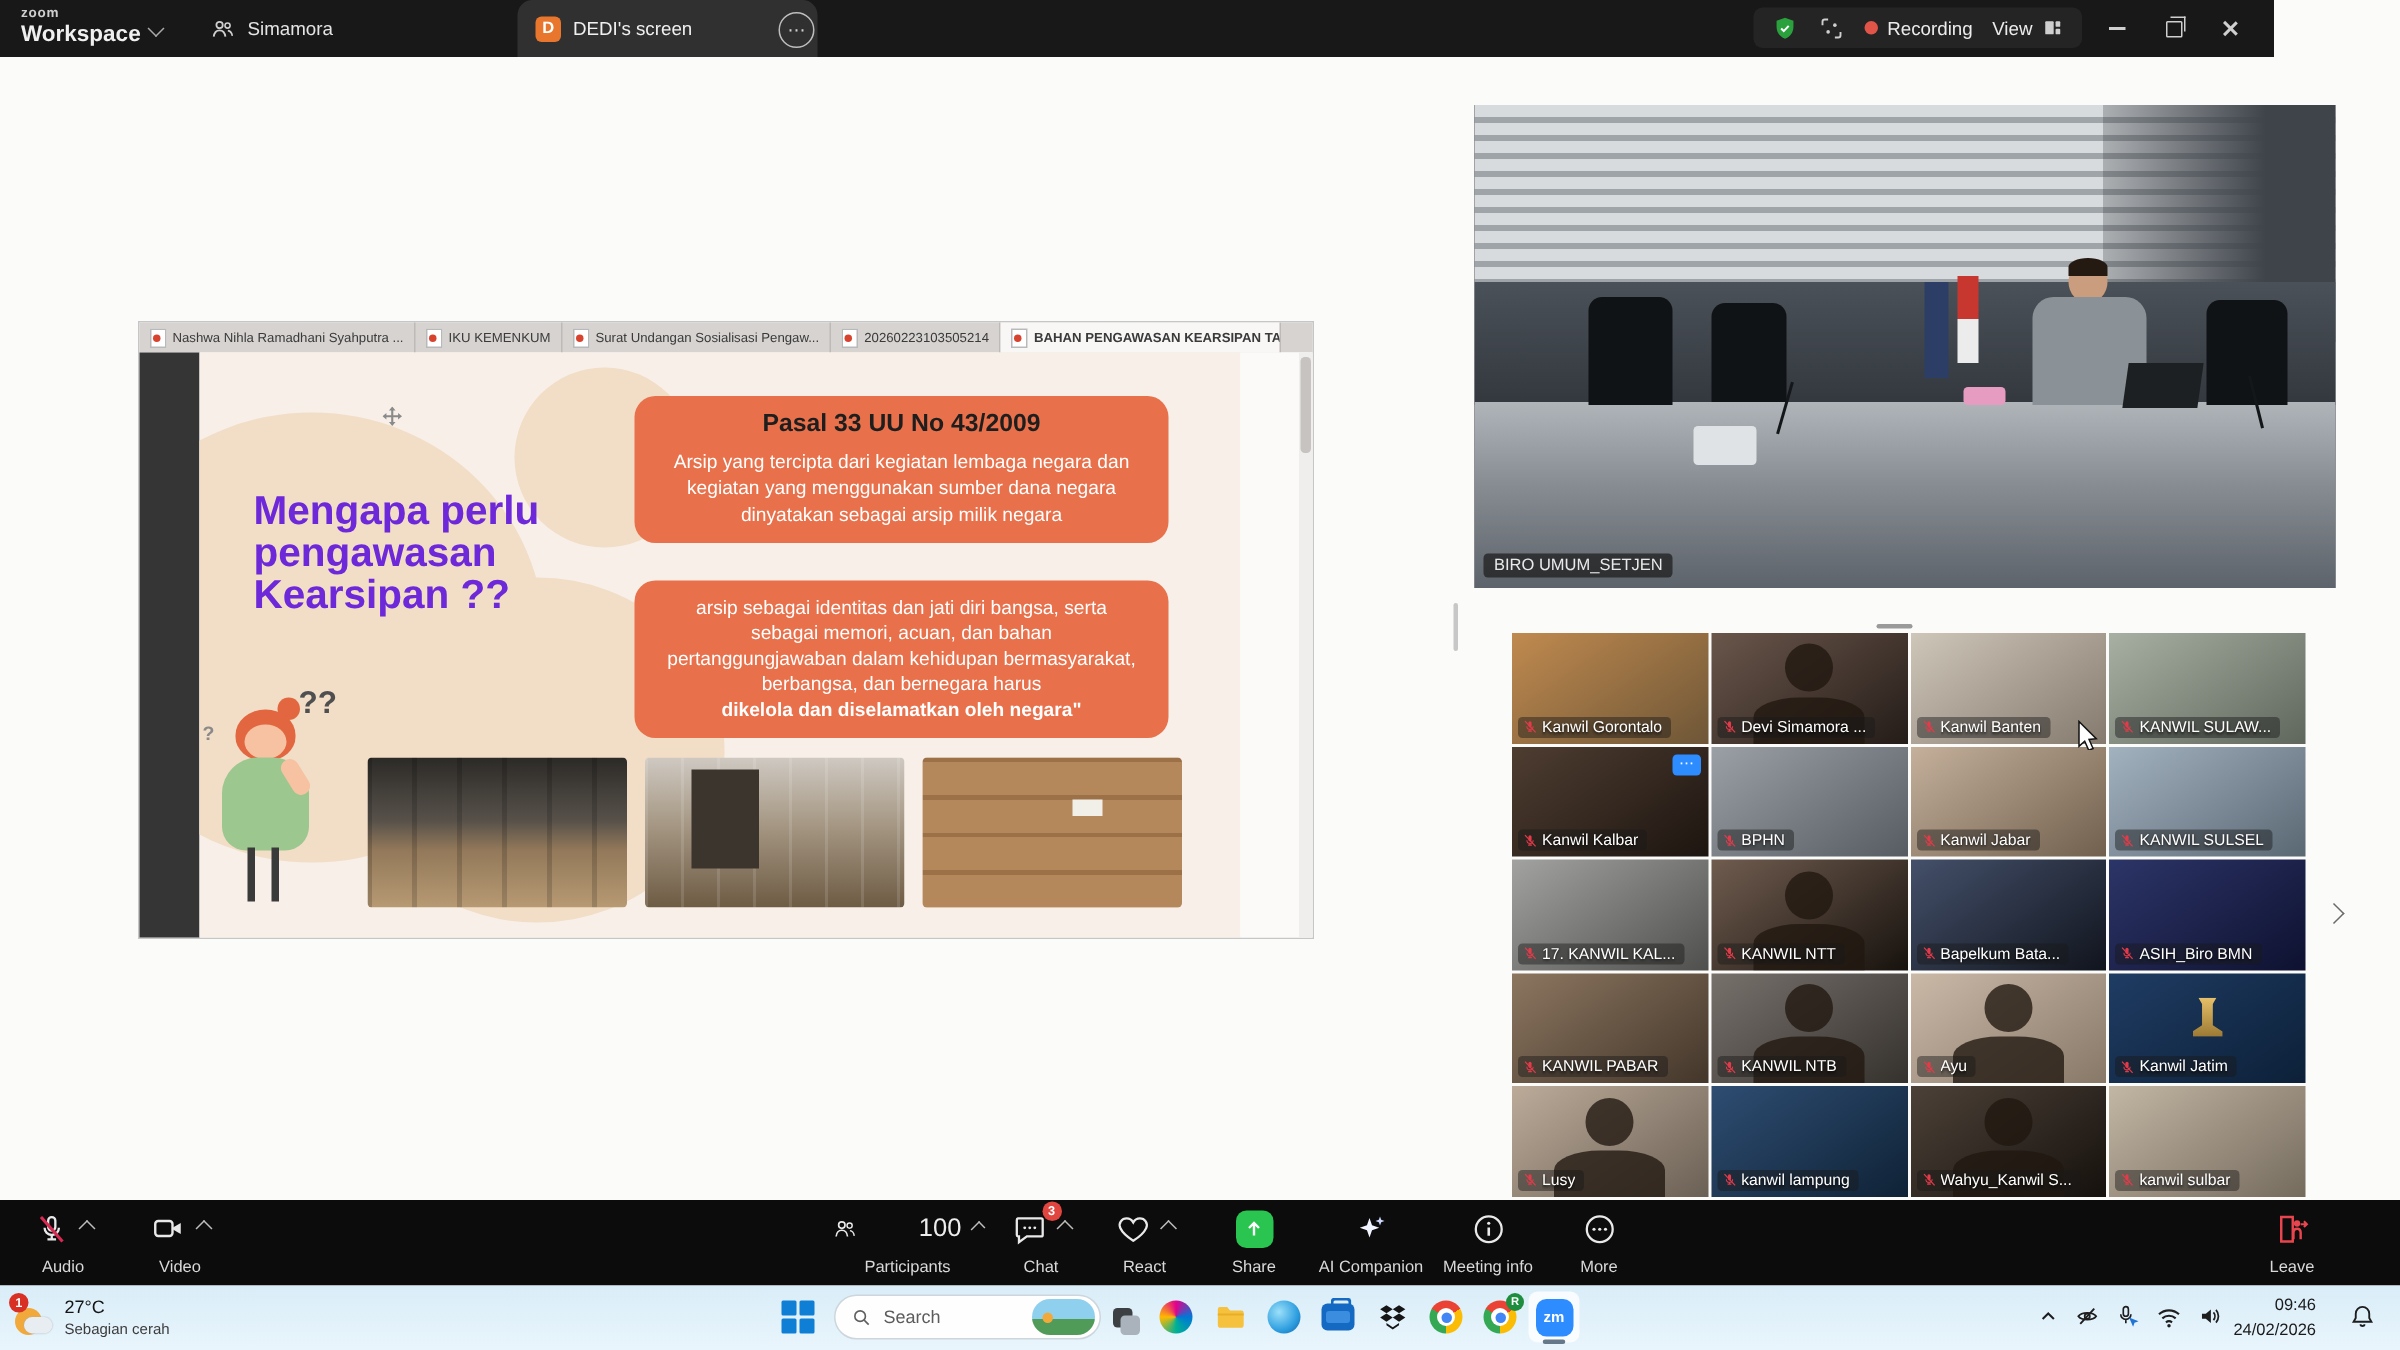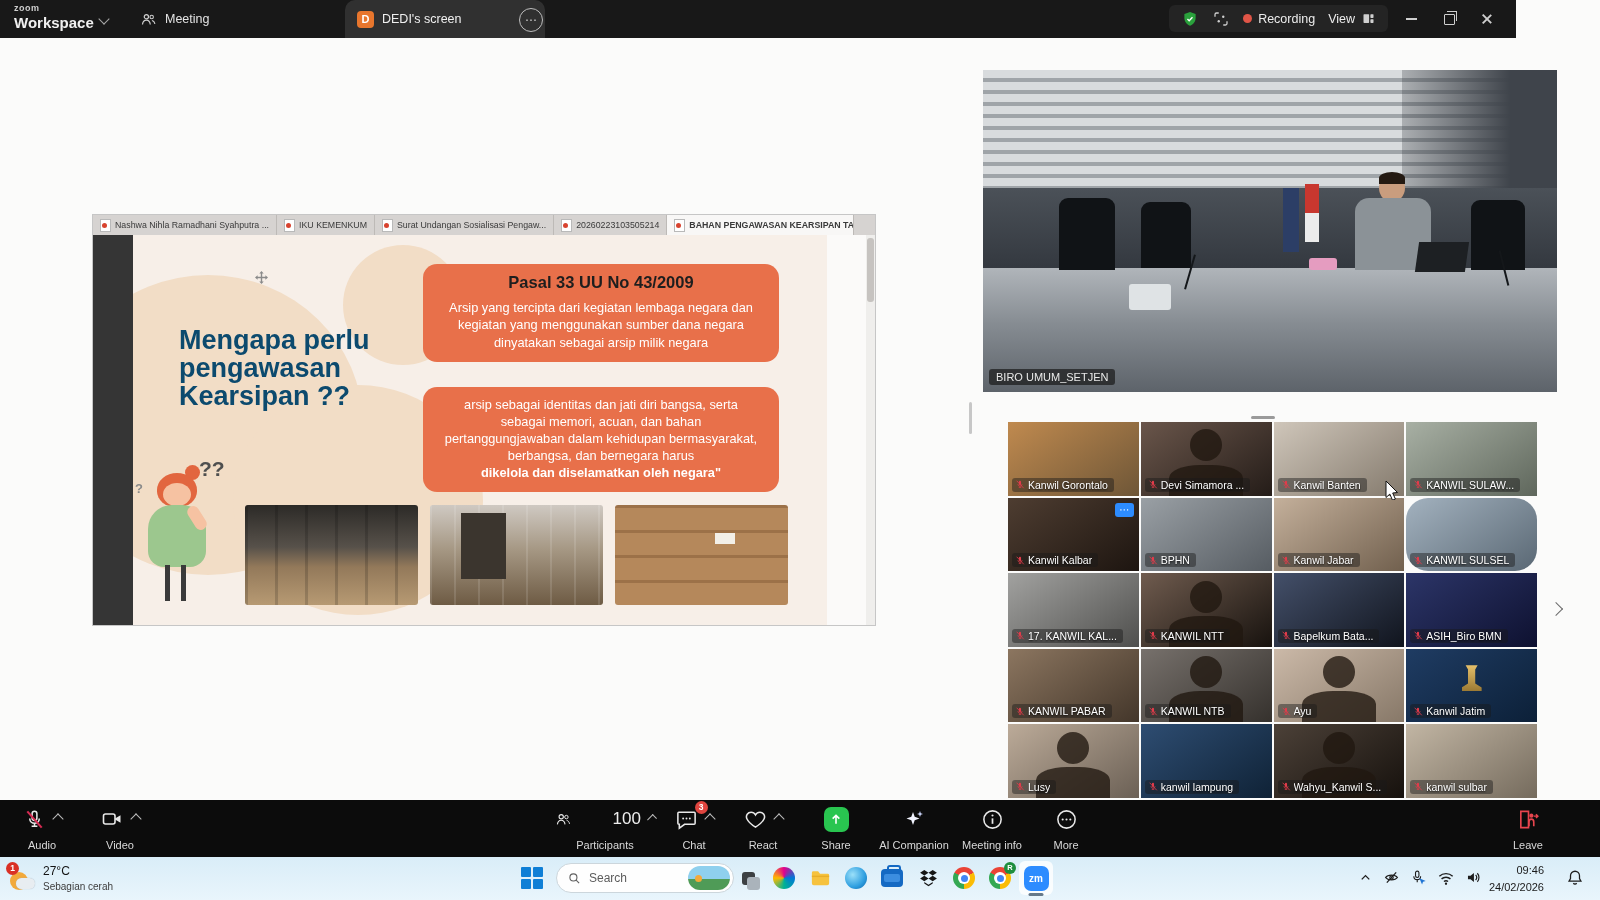--- a/index.html
+++ b/index.html
@@ -43,21 +43,21 @@
   .pdf-ic{width:9px;height:11px;background:#fff;border:1px solid #b9b9b9;position:relative;flex:none;}
   .pdf-ic:before{content:"";position:absolute;left:1px;top:3px;width:5px;height:5px;background:#d8432f;border-radius:50%;}
   .pdf-body{position:absolute;left:0;top:20px;right:0;bottom:0;display:flex;}
   .pdf-left{width:40px;background:#353535;}
   .slide{width:694px;position:relative;background:#f7efe8;overflow:hidden;flex:none;}
   .pdf-right{flex:1;background:#fbfaf9;position:relative;}
   .vscroll{position:absolute;right:0;top:0;bottom:0;width:9px;background:#efeeec;}
   .vthumb{position:absolute;right:1px;top:3px;width:7px;height:64px;background:#c6c3c0;border-radius:3px;}
 
   .blob{position:absolute;background:#f2ddc6;border-radius:50%;}
-  .slide-title{position:absolute;left:46px;top:92px;width:240px;font-size:27px;font-weight:700;color:#0c4a6e;line-height:1.03;z-index:2;}
+  .slide-title{position:absolute;left:36px;top:92px;width:240px;font-size:27px;font-weight:700;color:#6d28d9;line-height:1.03;z-index:2;}
   .obox{position:absolute;left:290px;width:356px;background:#e8704a;border-radius:14px;color:#fff;text-align:center;box-sizing:border-box;z-index:2;}
   .obox1{top:29px;padding:9px 18px 11px;}
   .obox1 .hd{font-size:16.5px;font-weight:700;color:#1e1e1e;margin-bottom:7px;}
   .obox1 .bd{font-size:12.8px;line-height:1.35;}
   .obox2{top:152px;padding:10px 18px 11px;font-size:12.8px;line-height:1.32;}
   .obox2 b{display:block;}
   .photo{position:absolute;top:270px;width:173px;height:100px;border-radius:3px;z-index:2;}
   .photo1{left:112px;background:repeating-linear-gradient(90deg,rgba(0,0,0,.16) 0 3px,transparent 3px 30px),linear-gradient(180deg,#2c2a27 0%,#57514a 42%,#93795a 62%,#b79a73 100%);}
   .photo2{left:297px;background:repeating-linear-gradient(90deg,rgba(255,255,255,.12) 0 2px,transparent 2px 24px),linear-gradient(180deg,#cfc9c2 0%,#a59783 45%,#6e5b44 100%);}
   .photo2:before{content:"";position:absolute;left:18%;top:8%;width:26%;height:66%;background:#3b352e;}
@@ -163,21 +163,21 @@
     <div class="l2">Workspace</div>
   </div>
   <span class="chev down logo-chev"></span>
   <div class="meeting-tab">
     <svg width="17" height="17" viewBox="0 0 24 24">
         <circle cx="9" cy="8" r="3" fill="none" stroke="#cfcfcf" stroke-width="1.7"></circle>
         <path d="M3.5 19c.5-4 3-6 5.5-6s5 2 5.5 6" fill="none" stroke="#cfcfcf" stroke-width="1.7"></path>
         <circle cx="16.5" cy="8.5" r="2.4" fill="none" stroke="#cfcfcf" stroke-width="1.5"></circle>
         <path d="M16.8 13.3c2.2.3 3.8 2.2 4.2 5" fill="none" stroke="#cfcfcf" stroke-width="1.5"></path>
       </svg>
-    <span>Meeting</span>
+    <span>Simamora</span>
   </div>
   <div class="screen-tab">
     <span class="dicon">D</span>
     <span class="lbl">DEDI's screen</span>
   </div>
   <div class="tab-more">⋯</div>
   <div class="status-pill">
     <svg width="18" height="18" viewBox="0 0 24 24">
         <path d="M12 2.5l7.5 2.7v5.2c0 5.3-3.2 9-7.5 10.6-4.3-1.6-7.5-5.3-7.5-10.6V5.2z" fill="#2aa13c"></path>
         <path d="M8.6 12l2.3 2.3 4.4-4.6" fill="none" stroke="#fff" stroke-width="1.8"></path>
@@ -379,21 +379,21 @@
 
     <div class="tile-name">
       <svg width="10" height="11" viewBox="0 0 24 24">
           <rect x="9.5" y="3" width="5" height="10" rx="2.5" fill="#e23b4a"></rect>
           <path d="M7 11a5 5 0 0 0 10 0M12 16v3M9 19h6" fill="none" stroke="#e23b4a" stroke-width="1.7"></path>
           <path d="M4 3l17 18" stroke="#e23b4a" stroke-width="2"></path>
         </svg>
       <span>Kanwil Jabar</span>
     </div>
   </div>
-    <div class="tile" style="background: linear-gradient(145deg, rgb(163, 178, 191), rgb(90, 104, 116)); border-radius: 22px;">
+    <div class="tile" style="background: linear-gradient(145deg, rgb(163, 178, 191), rgb(90, 104, 116));">
 
     <div class="tile-name">
       <svg width="10" height="11" viewBox="0 0 24 24">
           <rect x="9.5" y="3" width="5" height="10" rx="2.5" fill="#e23b4a"></rect>
           <path d="M7 11a5 5 0 0 0 10 0M12 16v3M9 19h6" fill="none" stroke="#e23b4a" stroke-width="1.7"></path>
           <path d="M4 3l17 18" stroke="#e23b4a" stroke-width="2"></path>
         </svg>
       <span>KANWIL SULSEL</span>
     </div>
   </div>

